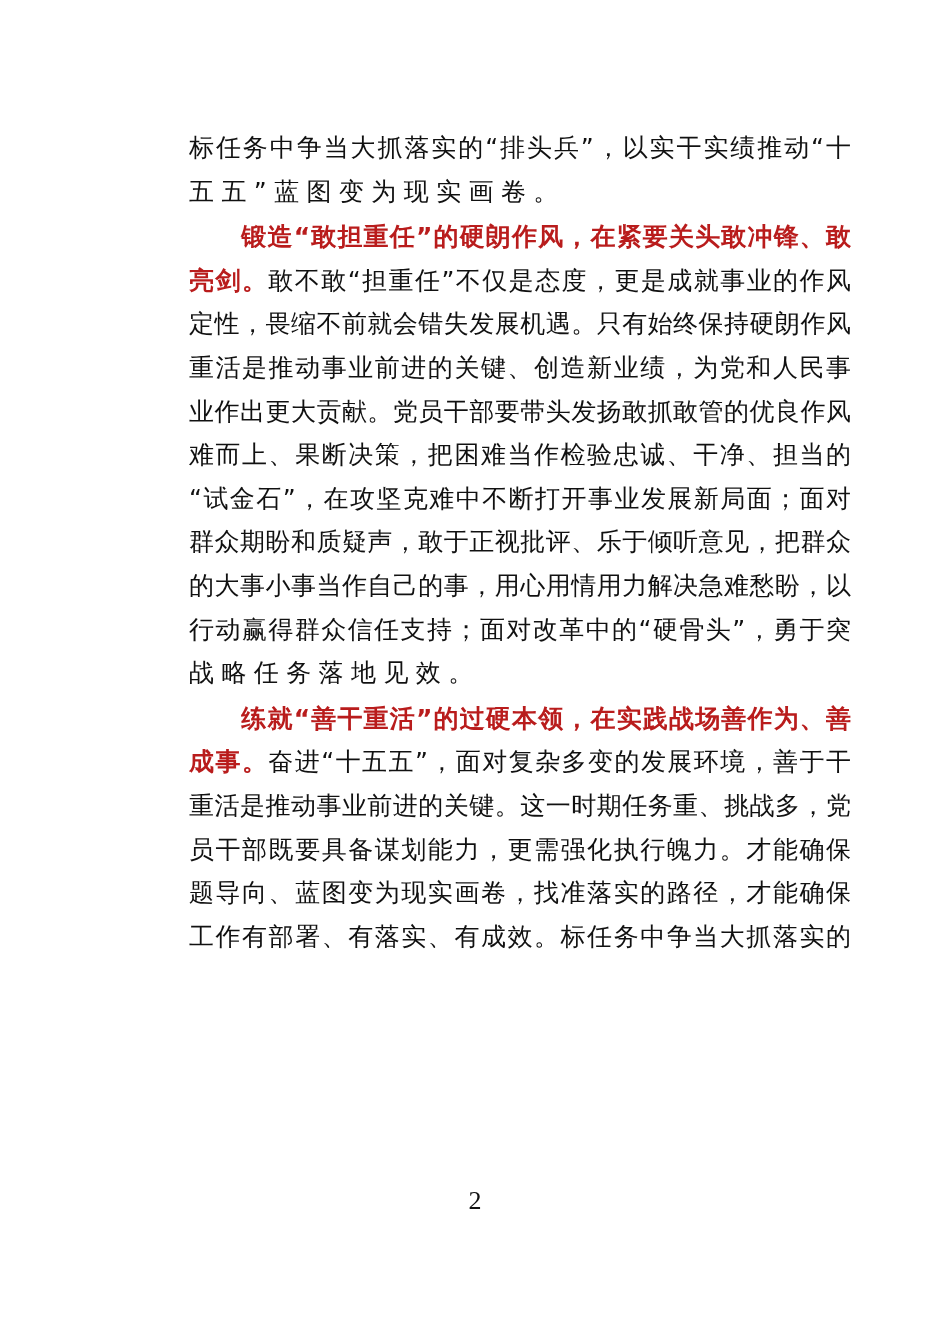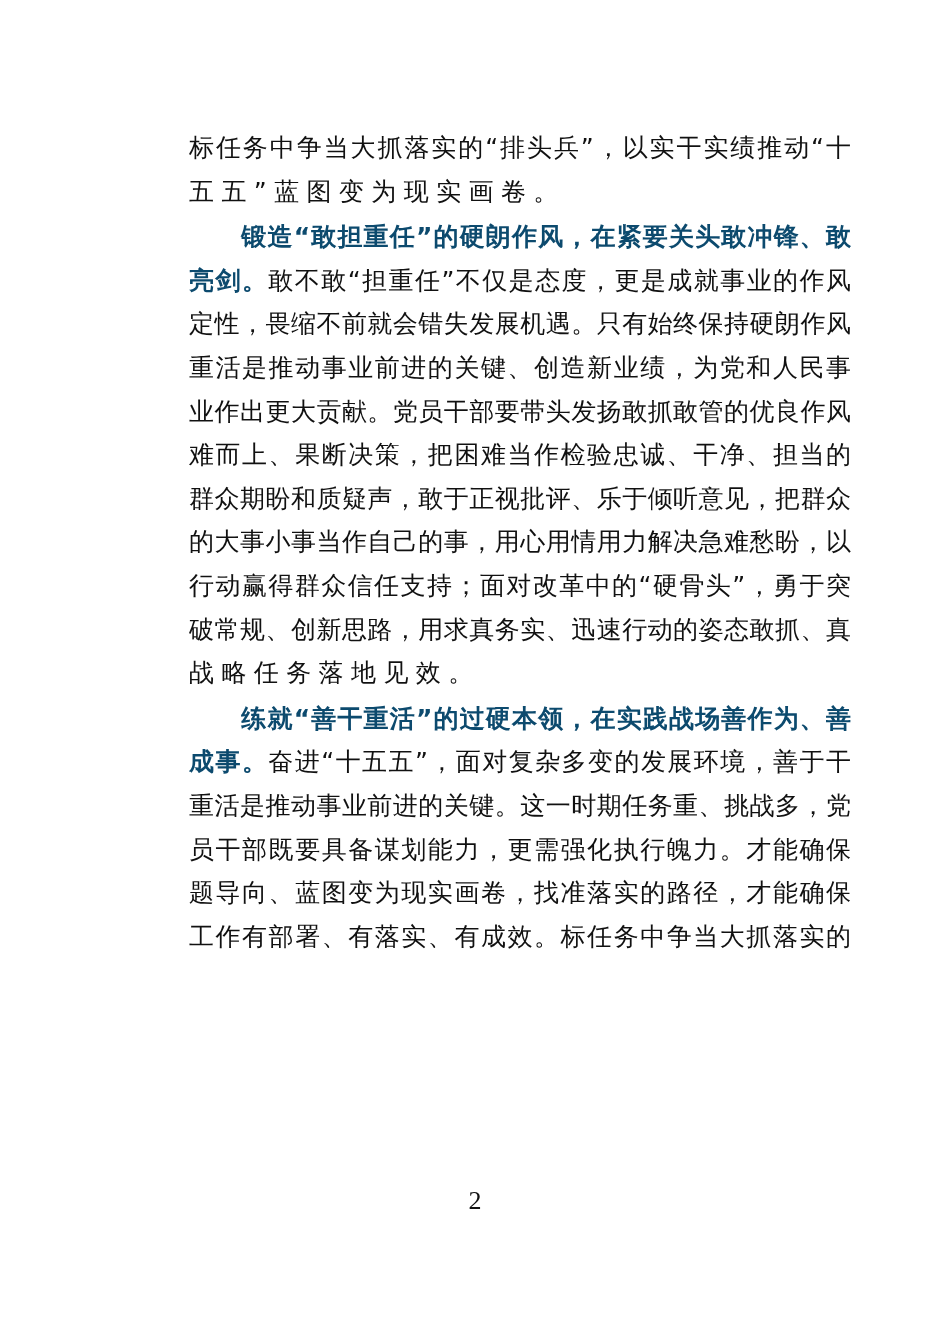--- a/index.html
+++ b/index.html
@@ -37,21 +37,21 @@
       text-align: justify;
       text-align-last: justify;
       letter-spacing: 0;
       overflow: hidden;
     }
     .line.last {
       text-align-last: left;
       letter-spacing: 7.4px;
     }
     .seg { display: inline; }
-    .bold { font-weight: bold; color: #0c4a6e; }
+    .bold { font-weight: bold; color: #b91c1c; }
     .para-gap { height: 2px; }
     .page-number {
       position: absolute;
       left: 0;
       width: 950px;
       top: 1186px;
       text-align: center;
       font-family: "Liberation Serif", "DejaVu Serif", serif;
       font-size: 26px;
       color: #111;
@@ -67,24 +67,24 @@
         <div class="line last"><span class="seg">五五”蓝图变为现实画卷。</span></div>
       </div>
       <div class="para-gap"></div>
       <div class="paragraph">
         <div class="line"><span class="seg bold">　　锻造“敢担重任”的硬朗作风，在紧要关头敢冲锋、敢</span></div>
         <div class="line"><span class="seg bold">亮剑。</span><span class="seg">敢不敢“担重任”不仅是态度，更是成就事业的作风</span></div>
         <div class="line"><span class="seg">定性，畏缩不前就会错失发展机遇。只有始终保持硬朗作风</span></div>
         <div class="line"><span class="seg">重活是推动事业前进的关键、创造新业绩，为党和人民事</span></div>
         <div class="line"><span class="seg">业作出更大贡献。党员干部要带头发扬敢抓敢管的优良作风</span></div>
         <div class="line"><span class="seg">难而上、果断决策，把困难当作检验忠诚、干净、担当的</span></div>
+        <div class="line"><span class="seg">“试金石”，在攻坚克难中不断打开事业发展新局面；面对</span></div>
         <div class="line"><span class="seg">群众期盼和质疑声，敢于正视批评、乐于倾听意见，把群众</span></div>
         <div class="line"><span class="seg">的大事小事当作自己的事，用心用情用力解决急难愁盼，以</span></div>
         <div class="line"><span class="seg">行动赢得群众信任支持；面对改革中的“硬骨头”，勇于突</span></div>
-        <div class="line"><span class="seg">破常规、创新思路，用求真务实、迅速行动的姿态敢抓、真</span></div>
         <div class="line last"><span class="seg">战略任务落地见效。</span></div>
       </div>
       <div class="para-gap"></div>
       <div class="paragraph">
         <div class="line"><span class="seg bold">　　练就“善干重活”的过硬本领，在实践战场善作为、善</span></div>
         <div class="line"><span class="seg bold">成事。</span><span class="seg">奋进“十五五”，面对复杂多变的发展环境，善于干</span></div>
         <div class="line"><span class="seg">重活是推动事业前进的关键。这一时期任务重、挑战多，党</span></div>
         <div class="line"><span class="seg">员干部既要具备谋划能力，更需强化执行魄力。才能确保</span></div>
         <div class="line"><span class="seg">题导向、蓝图变为现实画卷，找准落实的路径，才能确保</span></div>
         <div class="line"><span class="seg">工作有部署、有落实、有成效。标任务中争当大抓落实的</span></div>

